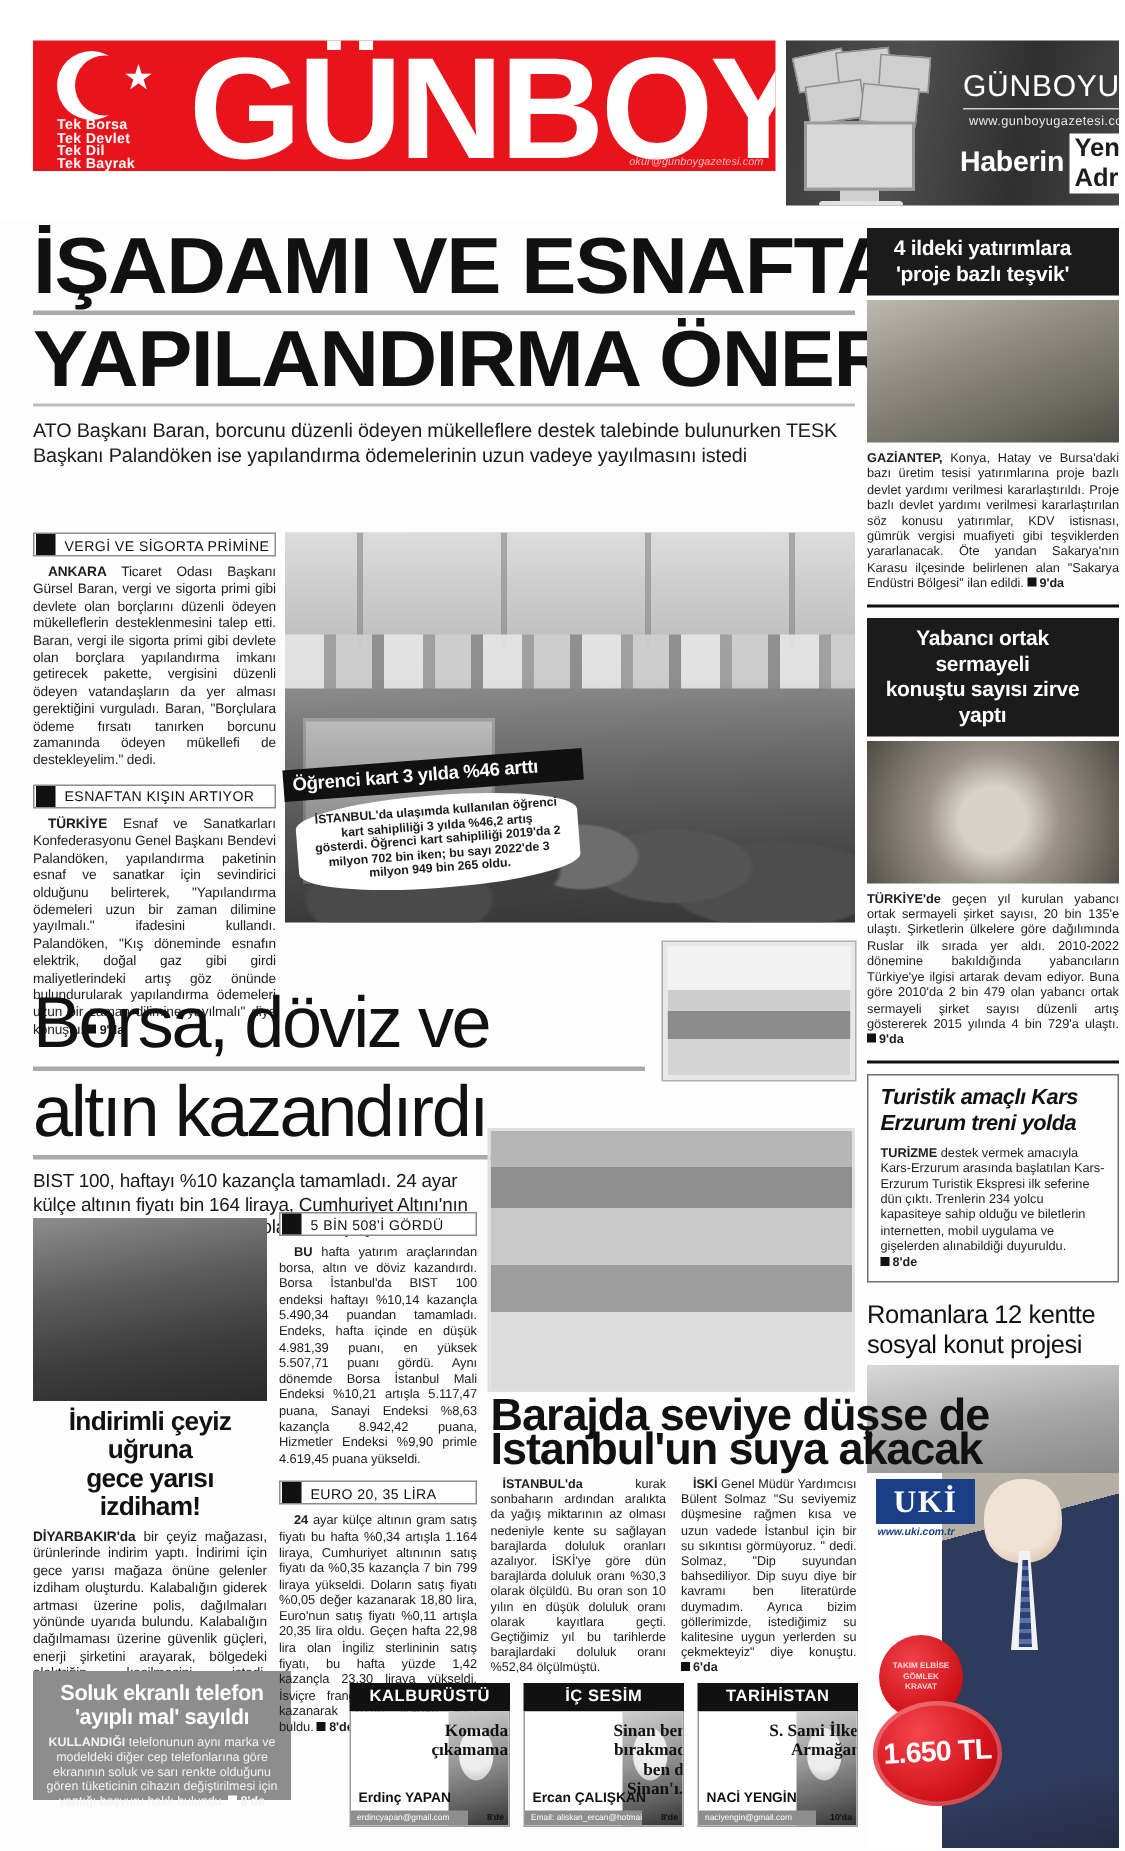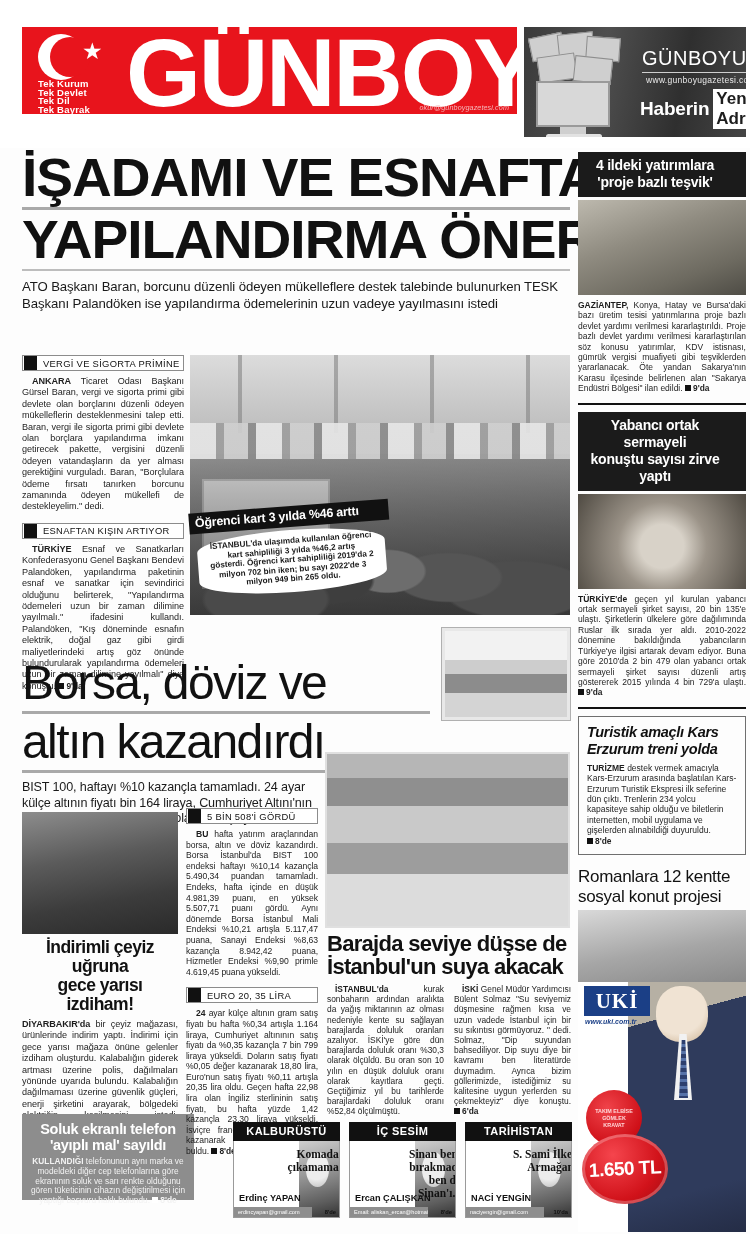--- a/index.html
+++ b/index.html
@@ -303,21 +303,21 @@
     margin: 0; font-size: 8.3px; line-height: 9.8px; text-align: center; color: #f2f2f2;
   }
 
   
   .col-mid { position: absolute; left: 186px; top: 808px; width: 132px; }
   .col-mid .body-text { font-size: 8.6px; line-height: 10.6px; }
 
   
   .story-baraj { position: absolute; left: 327px; top: 932px; width: 244px; }
   .story-baraj h3 {
-    margin: 0 0 6px 0; font-size: 22px; line-height: 23px;
+    margin: 0 0 6px 0; font-size: 30px; line-height: 23px;
     font-weight: bold; color: #111; letter-spacing: -.7px; white-space: nowrap;
   }
   .baraj-cols { display: flex; gap: 10px; }
   .baraj-cols > div { flex: 1; font-size: 8.4px; line-height: 10.2px; text-align: justify; color: #1d1d1d; }
 
   
   .columnists {
     position: absolute; left: 200px; top: 1122px;
     width: 372px; height: 96px;
     display: flex; gap: 9px; padding-left: 33px;
@@ -427,21 +427,21 @@
 <div id="page">
 
   <div class="masthead">
     <div class="flag-block">
       <div class="crescent-wrap">
         <div class="crescent-outer"></div>
         <div class="crescent-inner"></div>
         <div class="star">★</div>
       </div>
       <div class="motto">
-        <div>Tek Kurum</div>
+        <div>Tek Borsa</div>
         <div>Tek Devlet</div>
         <div>Tek Dil</div>
         <div>Tek Bayrak</div>
       </div>
       <div class="wordmark">GÜNBOYU</div>
       <div class="mast-email">okur@gunboygazetesi.com</div>
     </div>
 
     <div class="promo">
       <div class="promo-screens">

